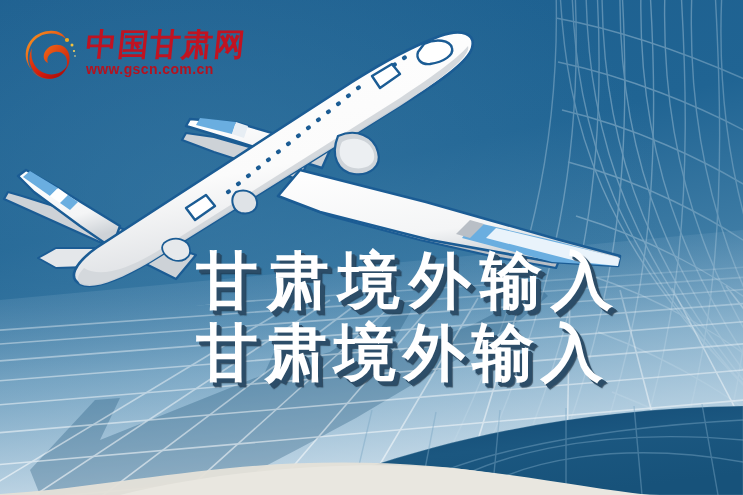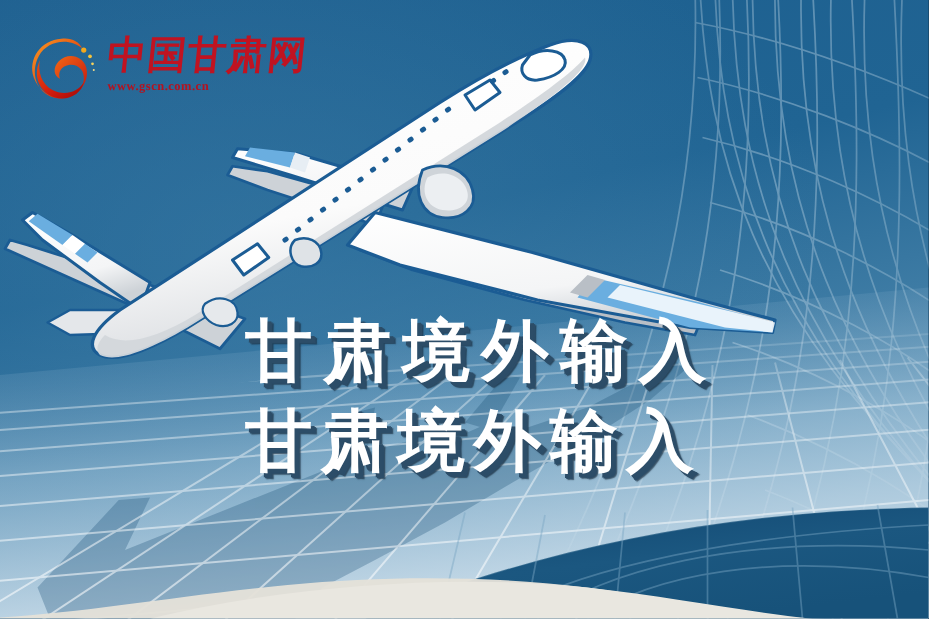--- a/index.html
+++ b/index.html
@@ -37,41 +37,41 @@
     font-size:31px;
     font-weight:700;
     color:#c01321;
     letter-spacing:1px;
     line-height:34px;
     white-space:nowrap;
     transform:skewX(-6deg);
   }
   .logo-url{
     display:block;
-    font-family:Liberation Serif, serif;
-    font-size:10px;
+    font-family:Liberation Sans, sans-serif;
+    font-size:14px;
     font-weight:700;
     color:#b5121f;
     letter-spacing:.4px;
     line-height:15px;
     margin-top:1px;
     white-space:nowrap;
   }
 
   
   .headline{
     position:absolute;
     left:196px; top:245px;
     z-index:50;
     width:540px;
   }
   .hl-line{
     font-family:"DejaVu Sans","Liberation Sans",sans-serif;
     font-weight:700;
-    font-size:54px;
+    font-size:62px;
     line-height:72px;
     color:#ffffff;
     letter-spacing:9px;
     white-space:nowrap;
     text-shadow:
        3px 3px 0 #2c4d68,
        4px 4px 0 #2c4d68,
        5px 5px 1px rgba(26,47,66,.75);
   }
   .hl-line.l2{ letter-spacing:7px; }

